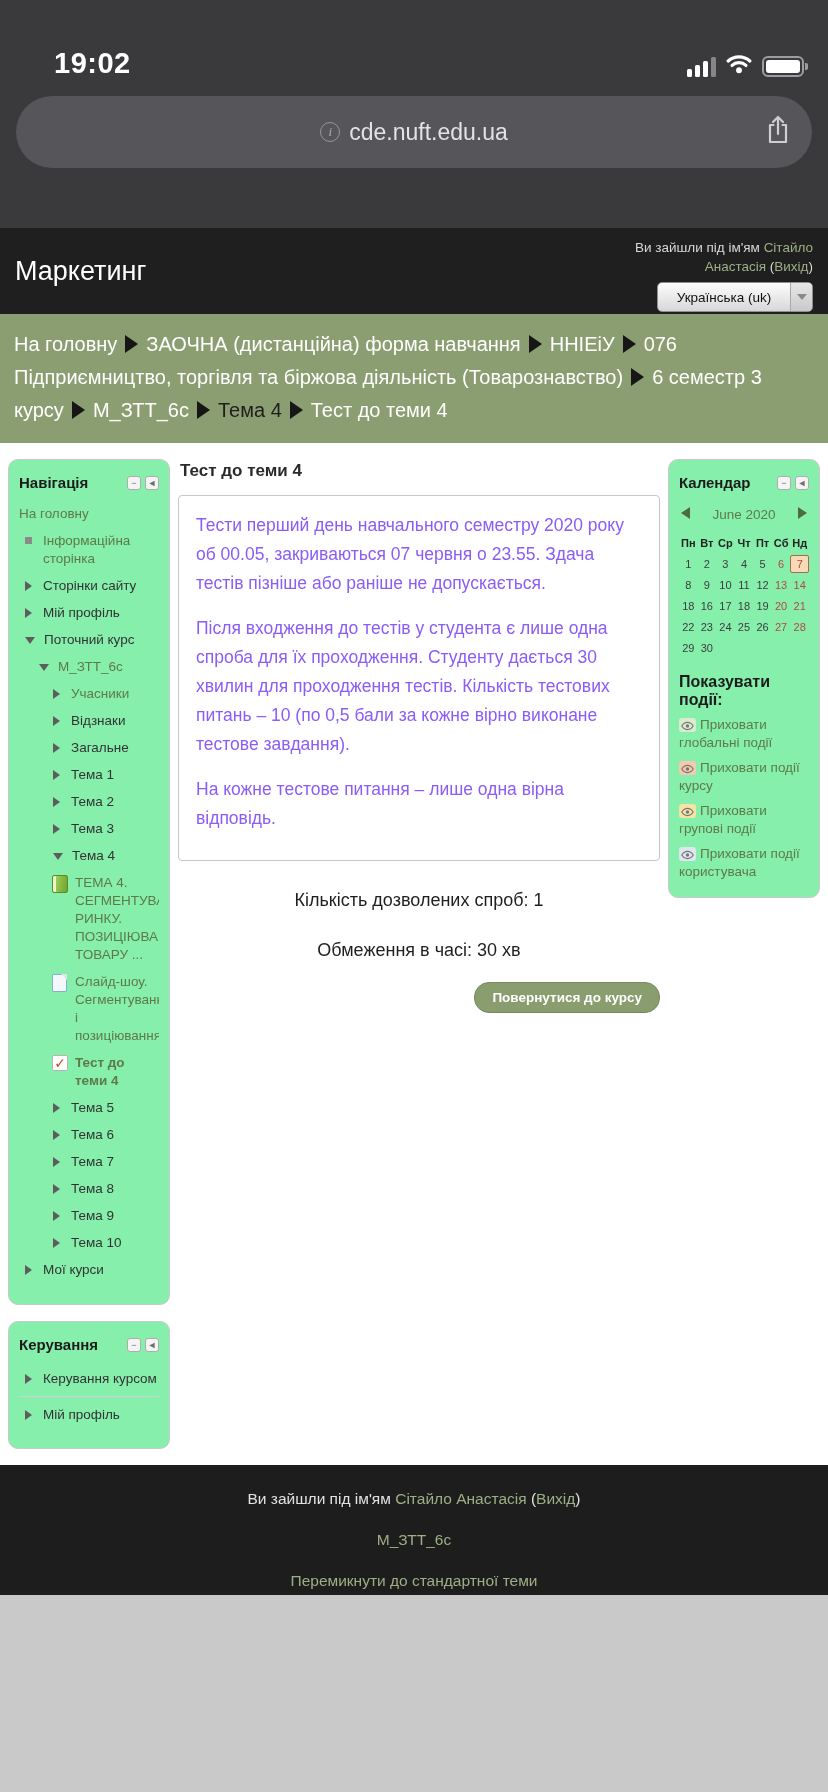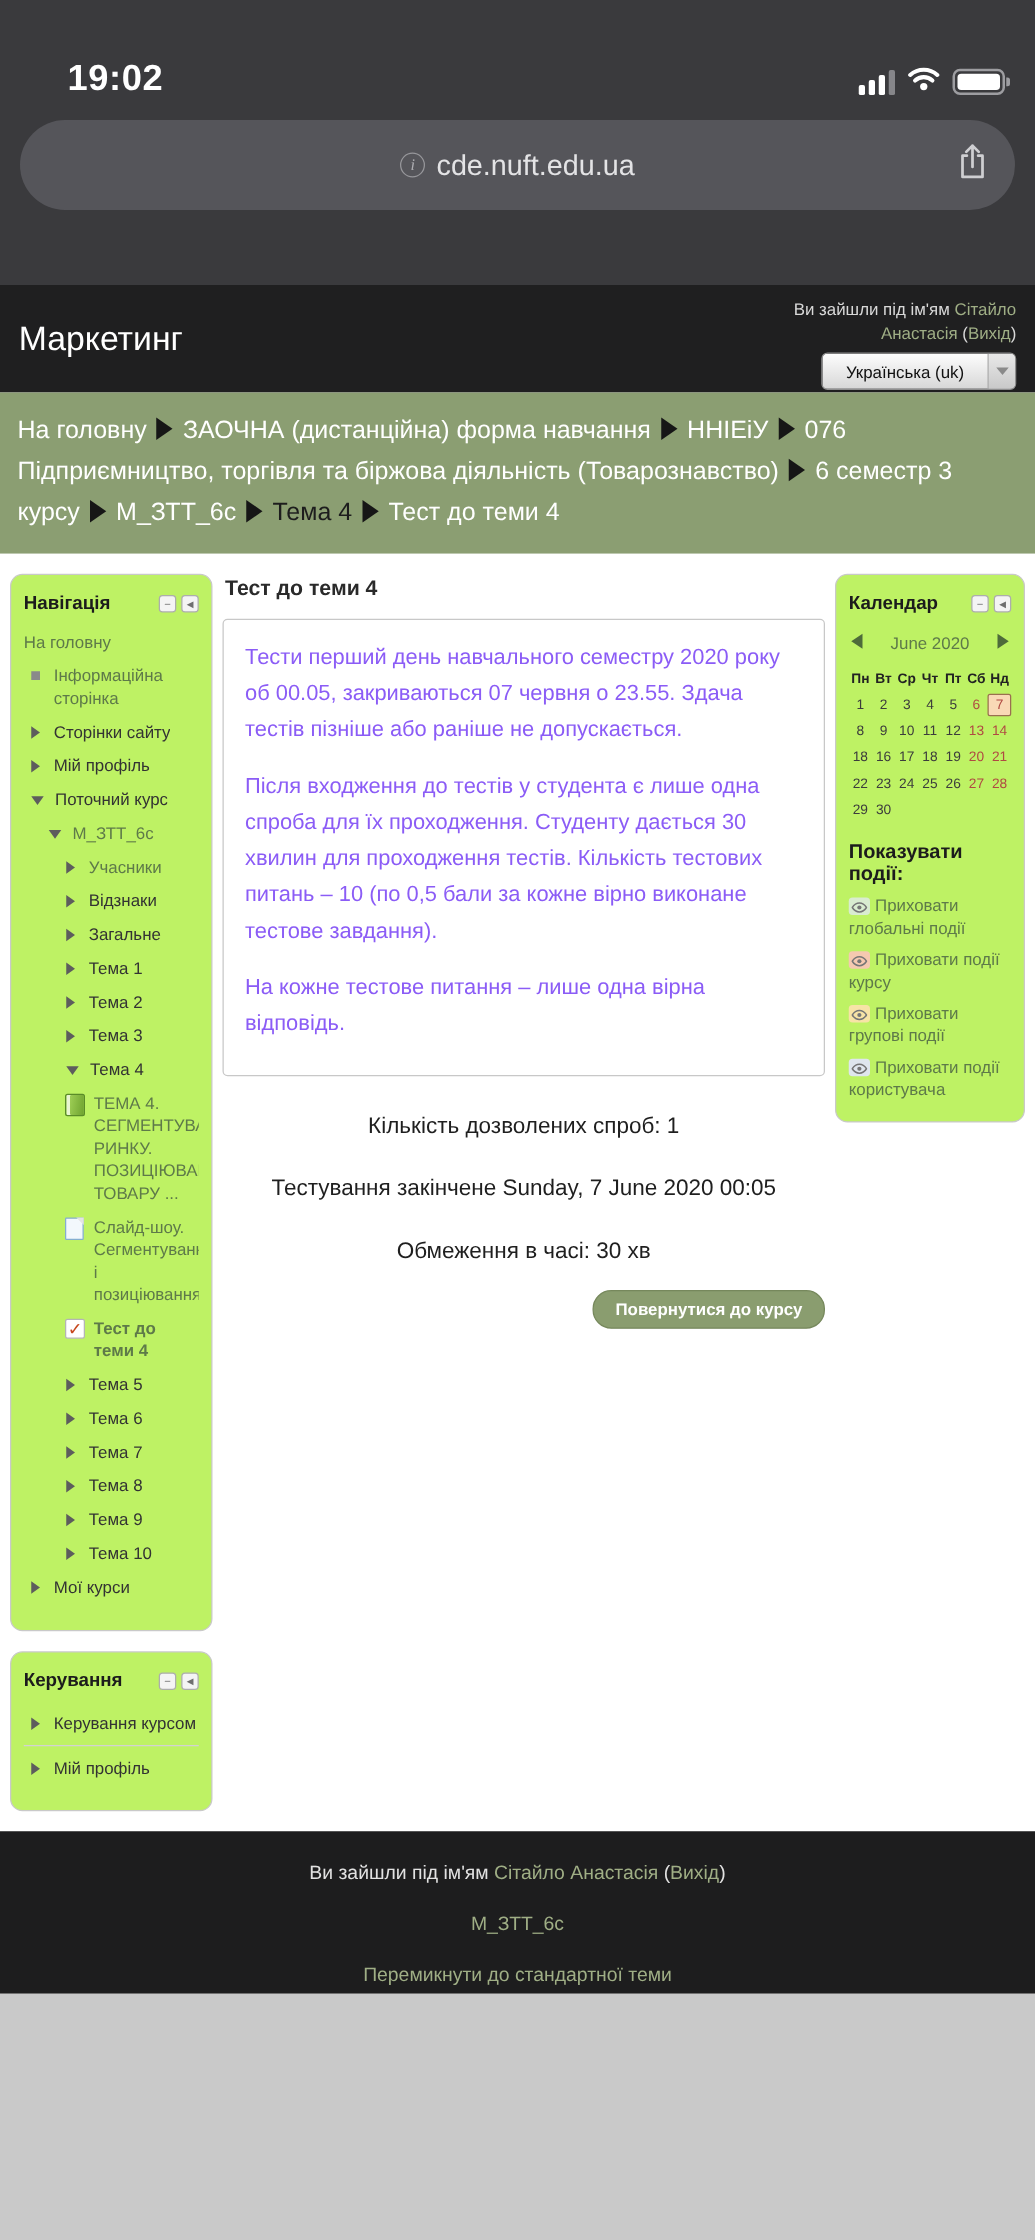--- a/index.html
+++ b/index.html
@@ -40,21 +40,21 @@
   .crumb-link { color:#fff; }
   .crumb-text { color:#1d1d1d; }
   .crumb-sep { display:inline-block; width:0; height:0; border-left:13px solid #161616; border-top:9px solid transparent; border-bottom:9px solid transparent; margin:0 8px; vertical-align:-2px; }
 
   
   .page-body { min-height:858px; background:#fff; display:flex; align-items:flex-start; padding:16px 8px 0; }
   .col-left { width:162px; flex:none; }
   .col-main { flex:1; margin:0 8px; }
   .col-right { width:152px; flex:none; }
 
-  .block { background:#bef264; border:1px solid #c9c9c9; border-radius:10px; padding:14px 10px 16px; margin-bottom:16px; }
+  .block { background:#86efac; border:1px solid #c9c9c9; border-radius:10px; padding:14px 10px 16px; margin-bottom:16px; }
   .block-head { display:flex; align-items:center; justify-content:space-between; }
   .block-title { font-size:15px; font-weight:700; color:#1c1c1c; }
   .block-icons { display:flex; gap:4px; }
   .mini-btn { width:14px; height:14px; background:#f4f4f4; border:1px solid #adadad; border-radius:3px; color:#6f6f6f; font-size:9px; line-height:12px; text-align:center; }
 
   
   .tree { margin-top:14px; }
   .tree-item { display:flex; align-items:flex-start; margin-bottom:9px; font-size:13.5px; line-height:18px; }
   .tree-item.bold .tree-label { font-weight:700; }
   .lvl0{padding-left:0}.lvl1{padding-left:6px}.lvl2{padding-left:20px}.lvl3{padding-left:34px}.lvl4{padding-left:33px}
@@ -285,21 +285,20 @@
   </div>
 
   <div class="col-main">
     <div class="main-title">Тест до теми 4</div>
     <div class="desc-box">
       <p>Тести перший день навчального семестру 2020 року об 00.05, закриваються 07 червня о 23.55. Здача тестів пізніше або раніше не допускається.</p>
       <p>Після входження до тестів у студента є лише одна спроба для їх проходження. Студенту дається 30 хвилин для проходження тестів. Кількість тестових питань – 10 (по 0,5 бали за кожне вірно виконане тестове завдання).</p>
       <p>На кожне тестове питання – лише одна вірна відповідь.</p>
     </div>
     <div class="quiz-info">Кількість дозволених спроб: 1</div>
-    <div class="quiz-info">Тестування закінчене Sunday, 7 June 2020 00:05</div>
     <div class="quiz-info">Обмеження в часі: 30 хв</div>
     <div class="btn-row">
       <span class="pill-btn">Повернутися до курсу</span>
     </div>
   </div>
 
   <div class="col-right">
     <div class="block">
       <div class="block-head">
         <span class="block-title">Календар</span>

